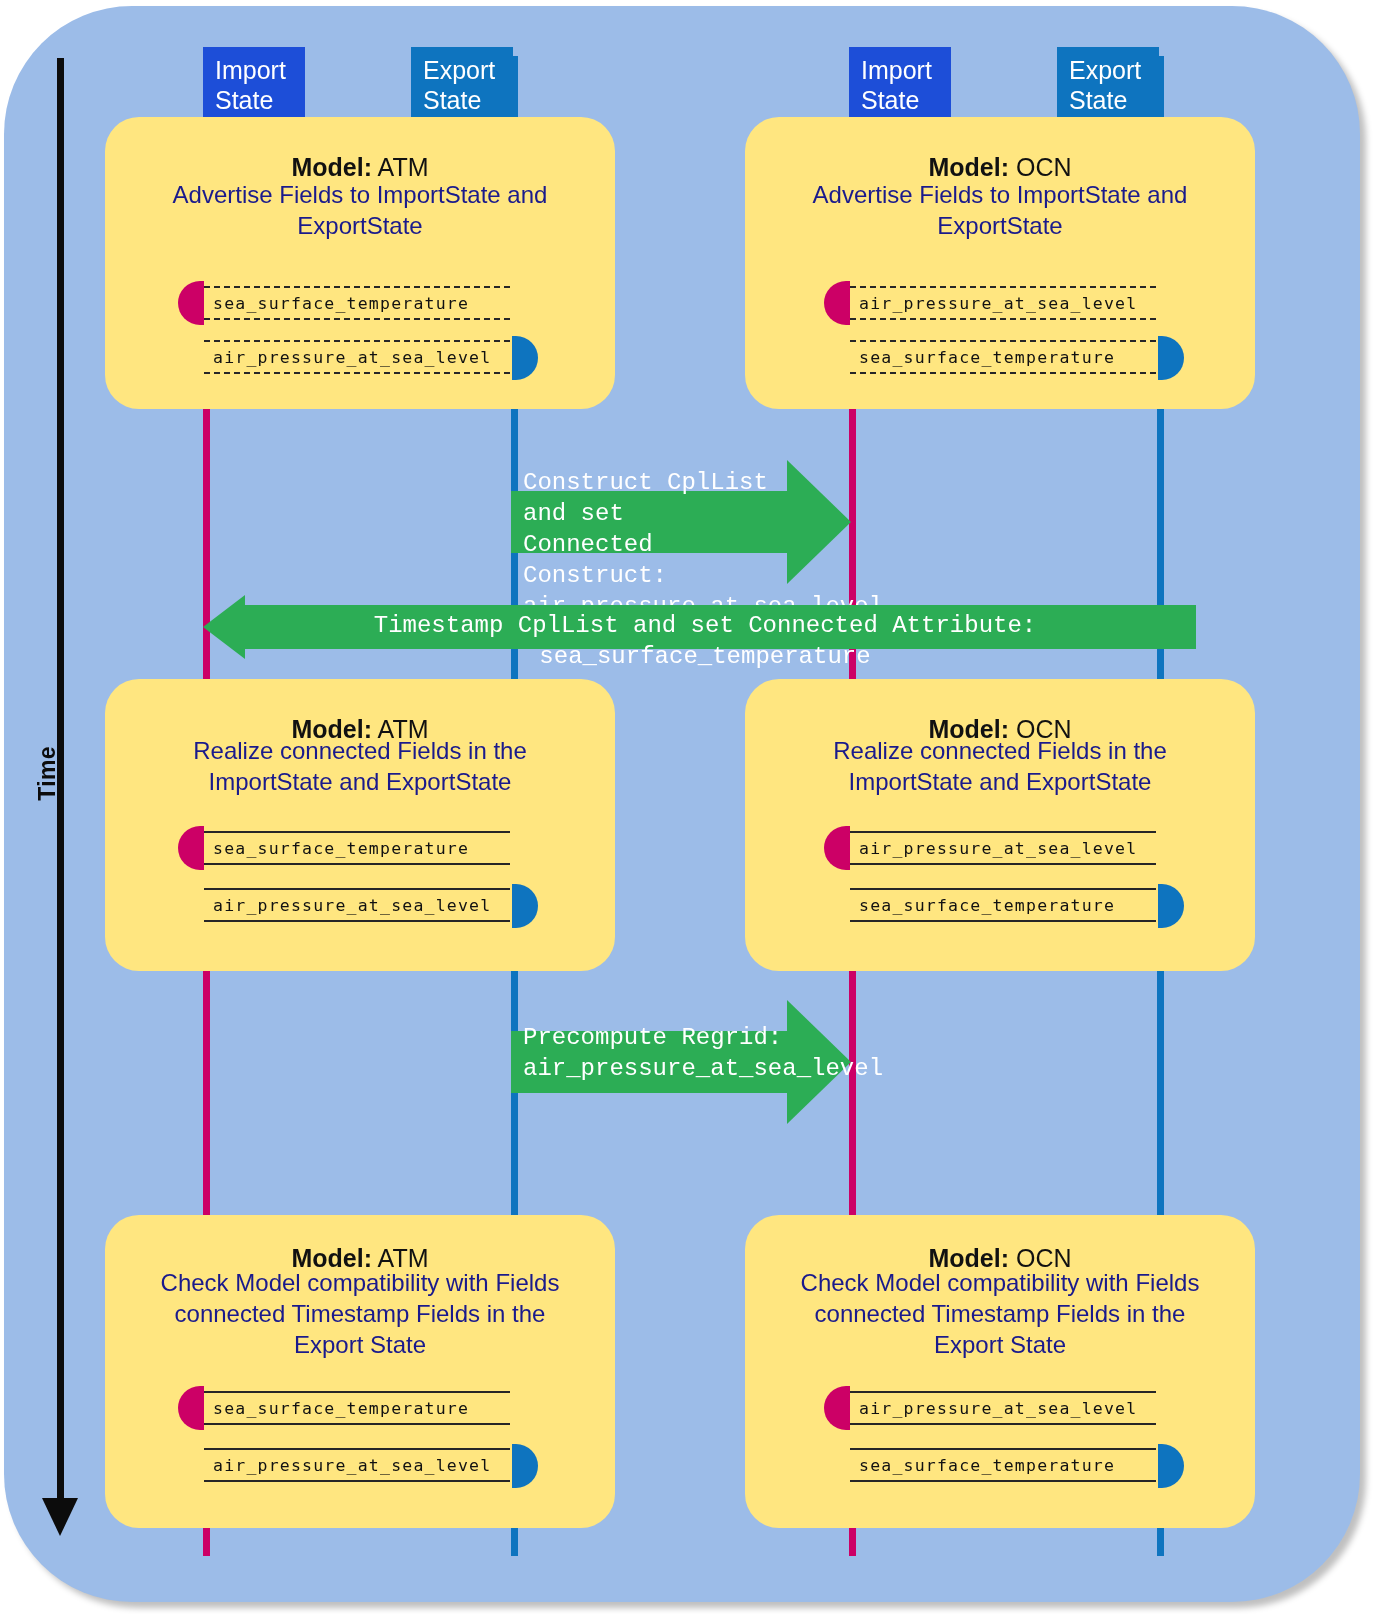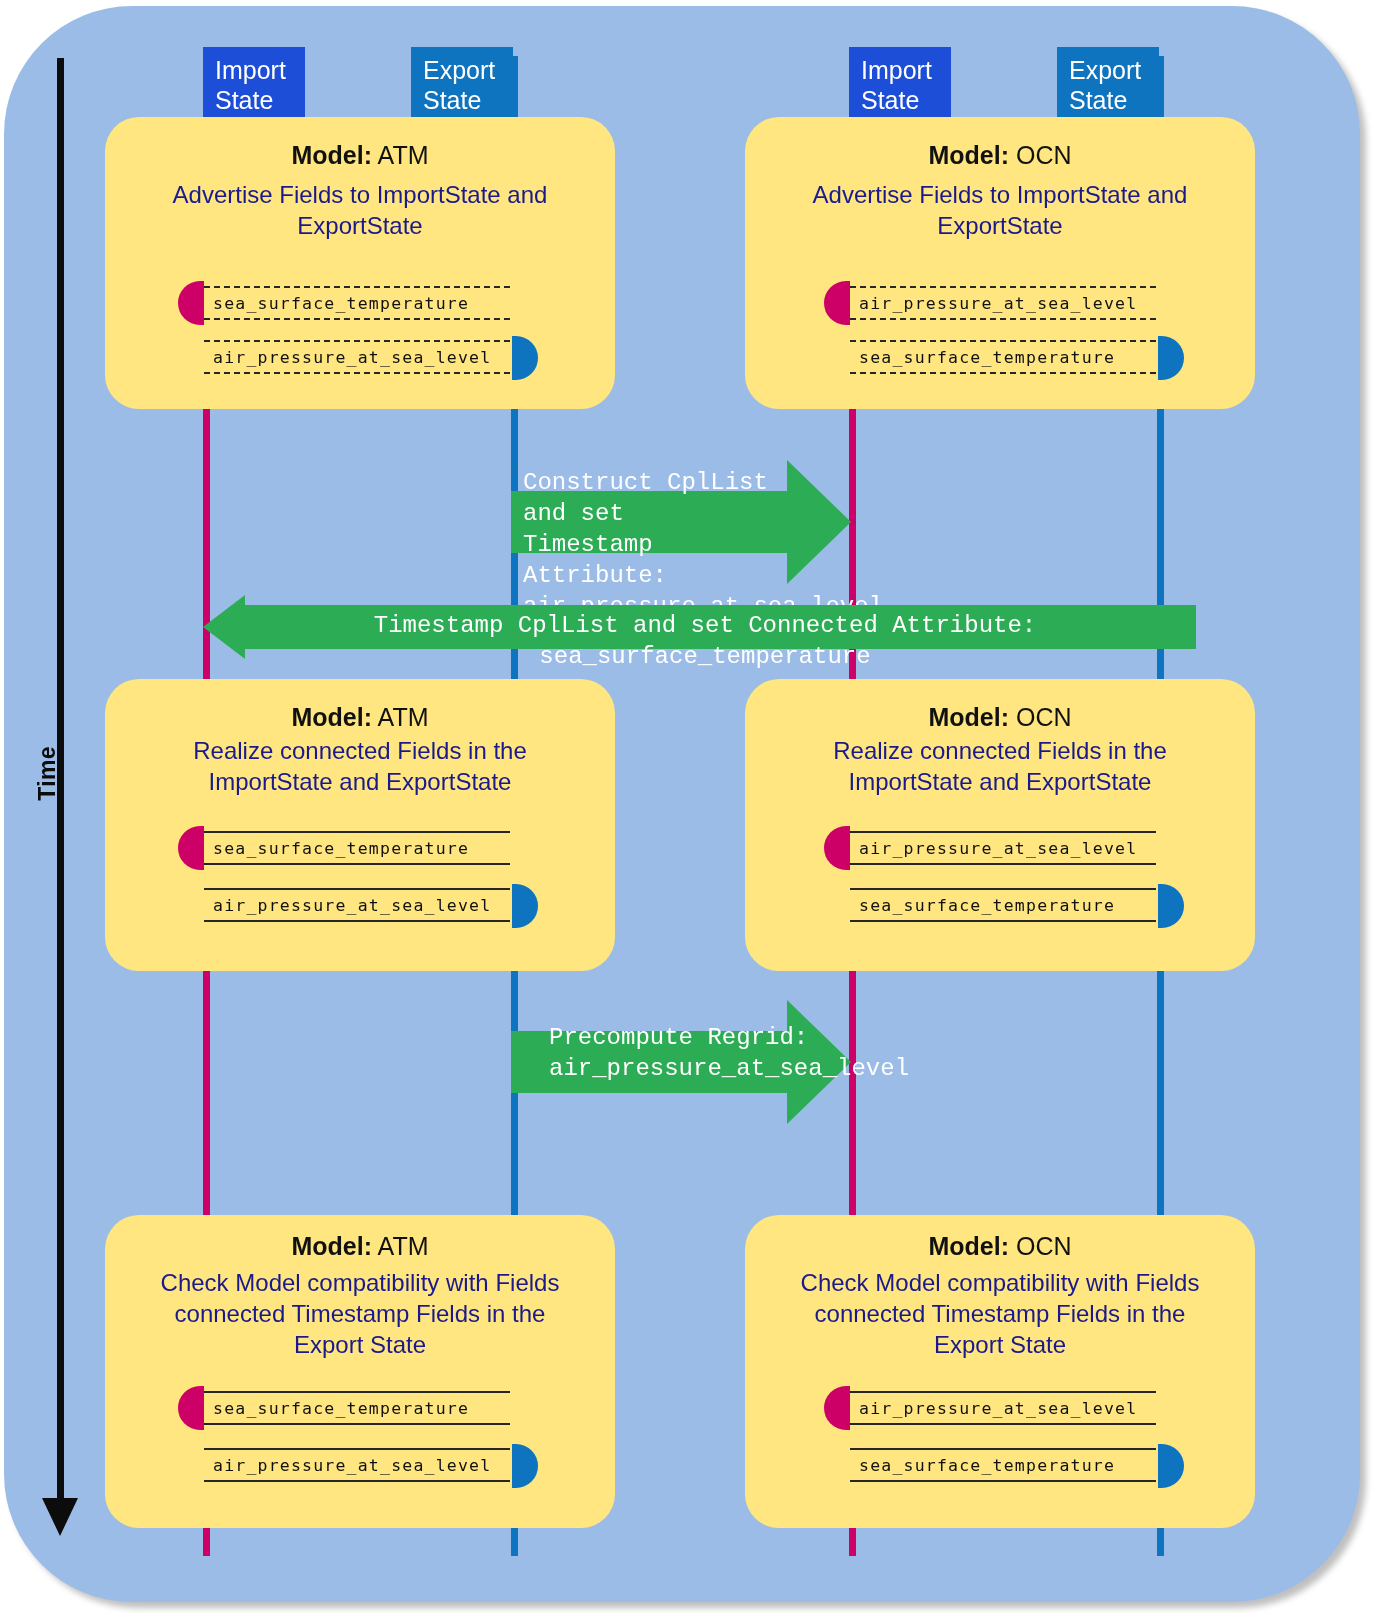--- a/index.html
+++ b/index.html
@@ -40,21 +40,21 @@
   }
   .state-tag.import{background:#1d4ed8;}
   .state-tag.export{background:#0e74bf;}
 
   
   .model-card{
     position:absolute;background:#ffe680;border-radius:34px;
   }
   .model-title{
     position:absolute;left:0;right:0;text-align:center;
-    font-size:25px;color:#111111;
+    font-size:25px;color:#111111;margin-top:12px;
   }
   .model-title b{font-weight:bold;}
   .model-desc{
     position:absolute;left:0;right:0;text-align:center;
     font-size:24px;line-height:31px;color:#1a1a8c;
   }
 
   
   .field-row{
     position:absolute;height:34px;box-sizing:border-box;
@@ -135,21 +135,21 @@
   <div class="field-row dashed" style="left:850px;top:286px;width:306px;">air_pressure_at_sea_level</div>
   <div class="halfdisc import" style="left:824px;top:281px;"></div>
   <div class="field-row dashed" style="left:850px;top:340px;width:306px;">sea_surface_temperature</div>
   <div class="halfdisc export" style="left:1158px;top:336px;"></div>
 
   <div class="arrow-wrap" style="left:511px;top:460px;width:340px;height:124px;">
     <div class="arrow-body" style="left:0;top:31px;width:276px;height:62px;"></div>
     <div class="arrow-head right" style="left:276px;top:0;"></div>
     <div class="arrow-text" style="left:12px;top:7px;width:280px;">
       <div>Construct CplList and set</div>
-      <div>Timestamp Attribute:</div>
+      <div>Connected Construct:</div>
       <div>air_pressure_at_sea_level</div>
     </div>
   </div>
 
   <div class="arrow-wrap" style="left:203px;top:588px;width:993px;height:78px;">
     <div class="arrow-body" style="left:42px;top:17px;width:951px;height:44px;"></div>
     <div class="arrow-head left" style="left:0;top:7px;"></div>
     <div class="arrow-text" style="left:22px;top:22px;width:960px;text-align:center;">Timestamp CplList and set Connected Attribute:  sea_surface_temperature</div>
   </div>
 
@@ -173,21 +173,21 @@
     <div class="model-desc" style="top:56px;padding:0 50px;">Realize connected Fields in the ImportState and ExportState</div>
   </div>
   <div class="field-row solid" style="left:850px;top:831px;width:306px;">air_pressure_at_sea_level</div>
   <div class="halfdisc import" style="left:824px;top:826px;"></div>
   <div class="field-row solid" style="left:850px;top:888px;width:306px;">sea_surface_temperature</div>
   <div class="halfdisc export" style="left:1158px;top:884px;"></div>
 
   <div class="arrow-wrap" style="left:511px;top:1000px;width:340px;height:124px;">
     <div class="arrow-body" style="left:0;top:31px;width:276px;height:62px;"></div>
     <div class="arrow-head right" style="left:276px;top:0;"></div>
-    <div class="arrow-text" style="left:12px;top:22px;width:280px;margin-left:26px;">
+    <div class="arrow-text" style="left:12px;top:22px;width:280px;">
       <div>Precompute Regrid:</div>
       <div>air_pressure_at_sea_level</div>
     </div>
   </div>
 
 
   <div class="model-card" style="left:105px;top:1215px;width:510px;height:313px;">
     <div class="model-title" style="top:17px;">
       <b>Model:</b>
       <span>ATM</span>

